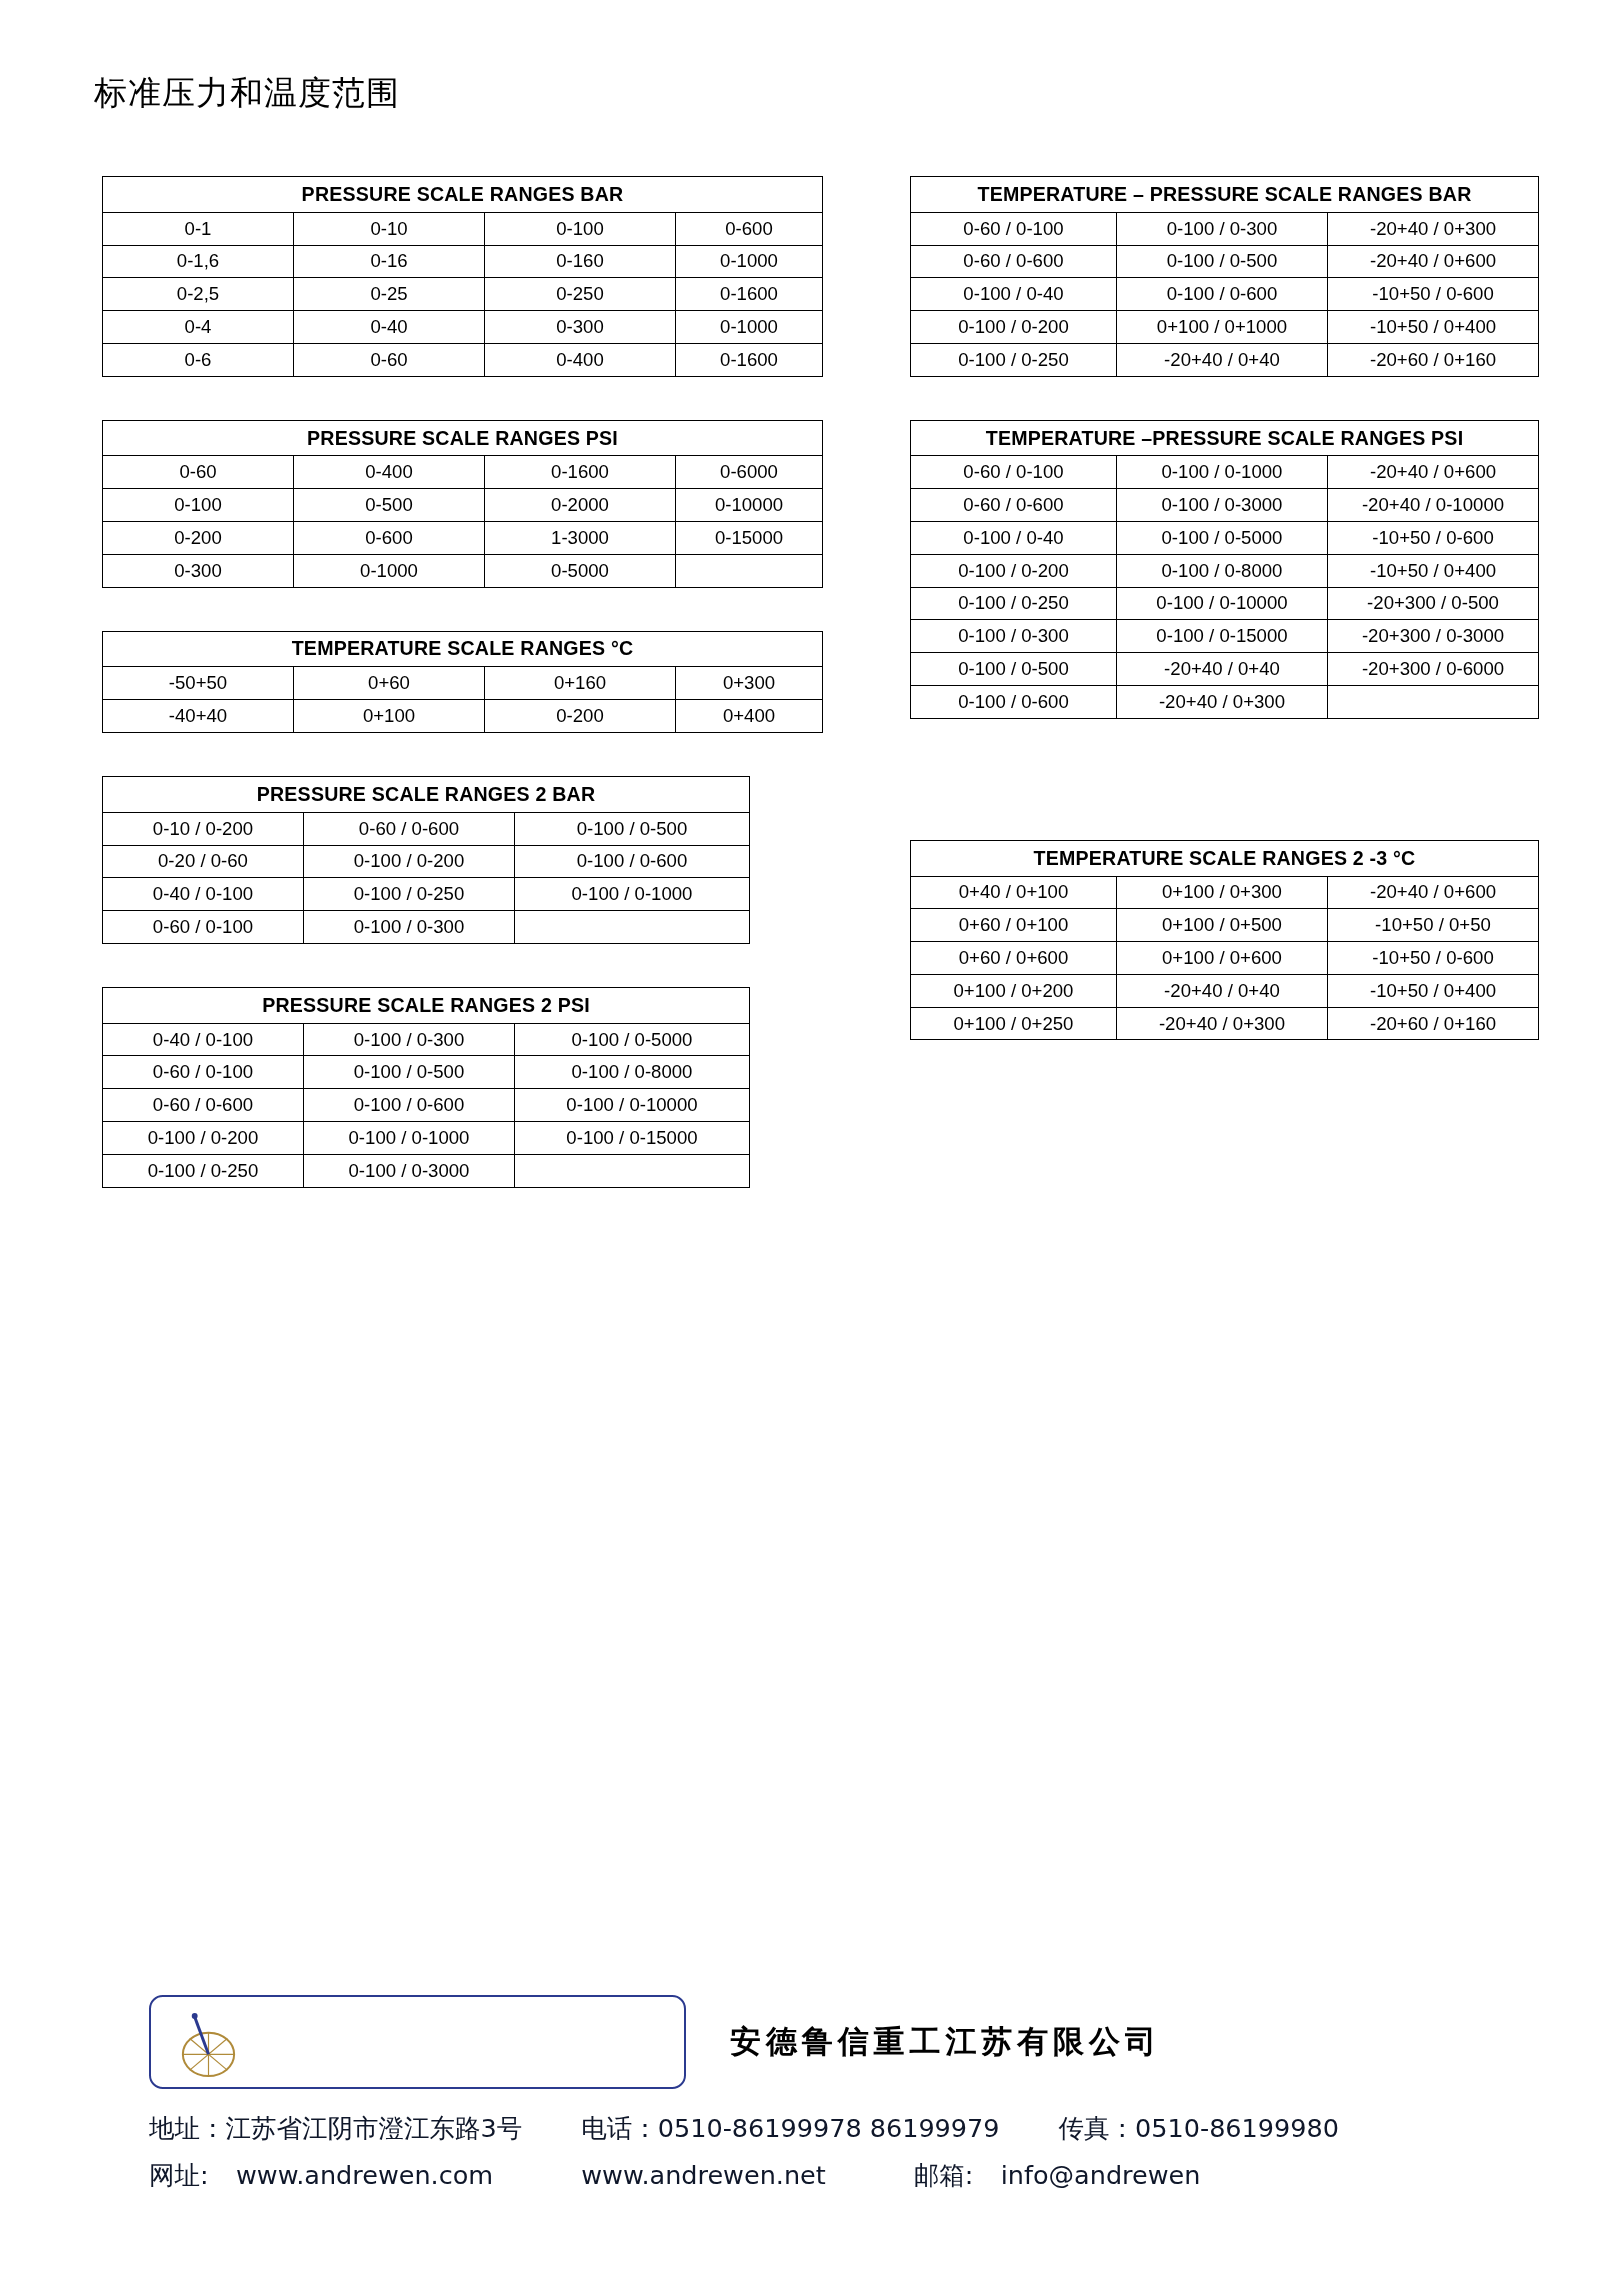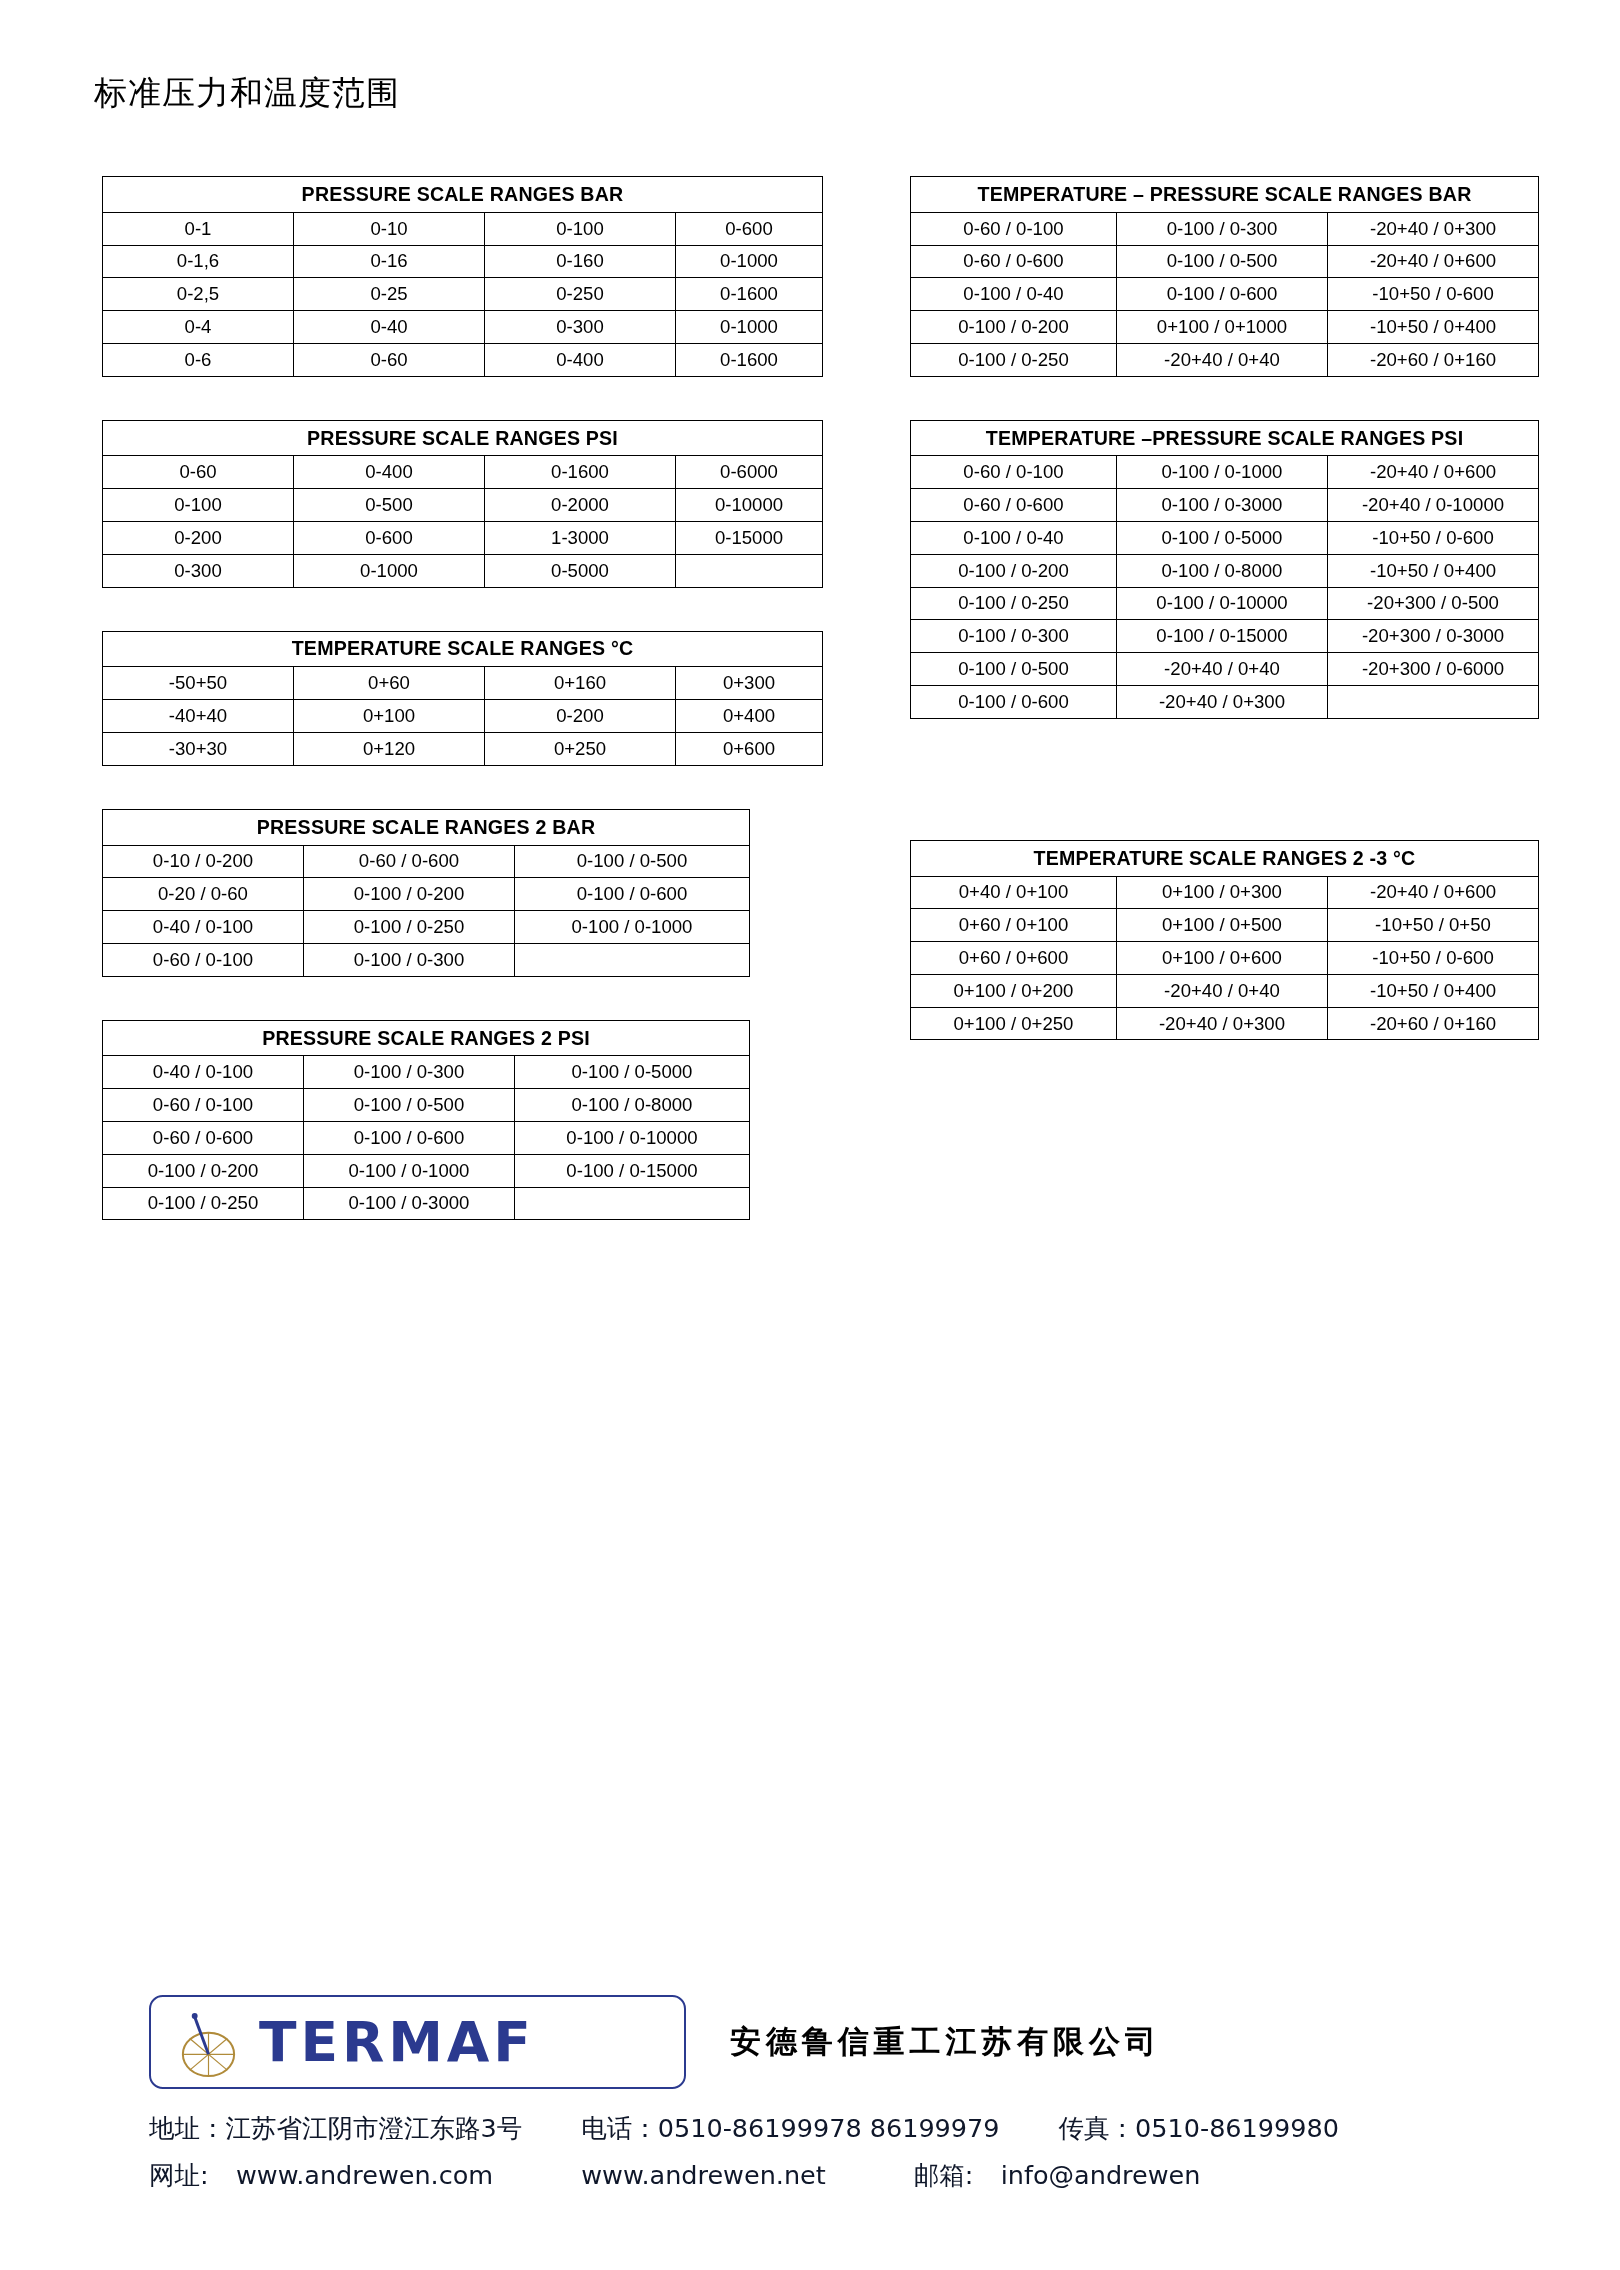--- a/index.html
+++ b/index.html
@@ -287,26 +287,20 @@
           <td>-50+50</td>
           <td>0+60</td>
           <td>0+160</td>
           <td>0+300</td>
         </tr>
         <tr>
           <td>-40+40</td>
           <td>0+100</td>
           <td>0-200</td>
           <td>0+400</td>
-        </tr>
-        <tr>
-          <td>-30+30</td>
-          <td>0+120</td>
-          <td>0+250</td>
-          <td>0+600</td>
         </tr>
       </tbody>
     </table>
 
     <table class="grid t-bar2">
       <colgroup>
           <col class="c1">
           <col class="c2">
           <col class="c3">
         </colgroup>
@@ -527,21 +521,20 @@
     <div class="logo-box">
       <svg class="logo-mark" viewBox="0 0 72 74">
         <ellipse cx="36" cy="48" rx="26" ry="22" fill="none" stroke="#b08b3a" stroke-width="2"></ellipse>
         <line x1="36" y1="26" x2="36" y2="70" stroke="#b08b3a" stroke-width="1.2"></line>
         <line x1="10" y1="48" x2="62" y2="48" stroke="#b08b3a" stroke-width="1.2"></line>
         <line x1="17" y1="32" x2="55" y2="64" stroke="#b08b3a" stroke-width="1.2"></line>
         <line x1="17" y1="64" x2="55" y2="32" stroke="#b08b3a" stroke-width="1.2"></line>
         <line x1="36" y1="48" x2="22" y2="10" stroke="#2b3a8f" stroke-width="3"></line>
         <circle cx="22" cy="9" r="3" fill="#2b3a8f"></circle>
       </svg>
-      <div class="logo-text">TERMAF</div>
     </div>
 
     <div class="company-name">安德鲁信重工江苏有限公司</div>
 
     <div class="contact-line contact-line-1">
       <span class="cl-seg">地址：</span><span class="cl-seg">江苏省江阴市澄江东路3号</span><span class="gap-md"></span><span class="cl-seg">电话：</span><span class="cl-seg">0510-86199978  86199979</span><span class="gap-md"></span><span class="cl-seg">传真：</span><span class="cl-seg">0510-86199980</span>
     </div>
 
     <div class="contact-line contact-line-2">
       <span class="cl-seg">网址:</span><span class="gap-sm"></span><span class="cl-seg">www.andrewen.com</span><span class="gap-lg"></span><span class="cl-seg">www.andrewen.net</span><span class="gap-lg"></span><span class="cl-seg">邮箱:</span><span class="gap-sm"></span><span class="cl-seg">info@andrewen</span>

